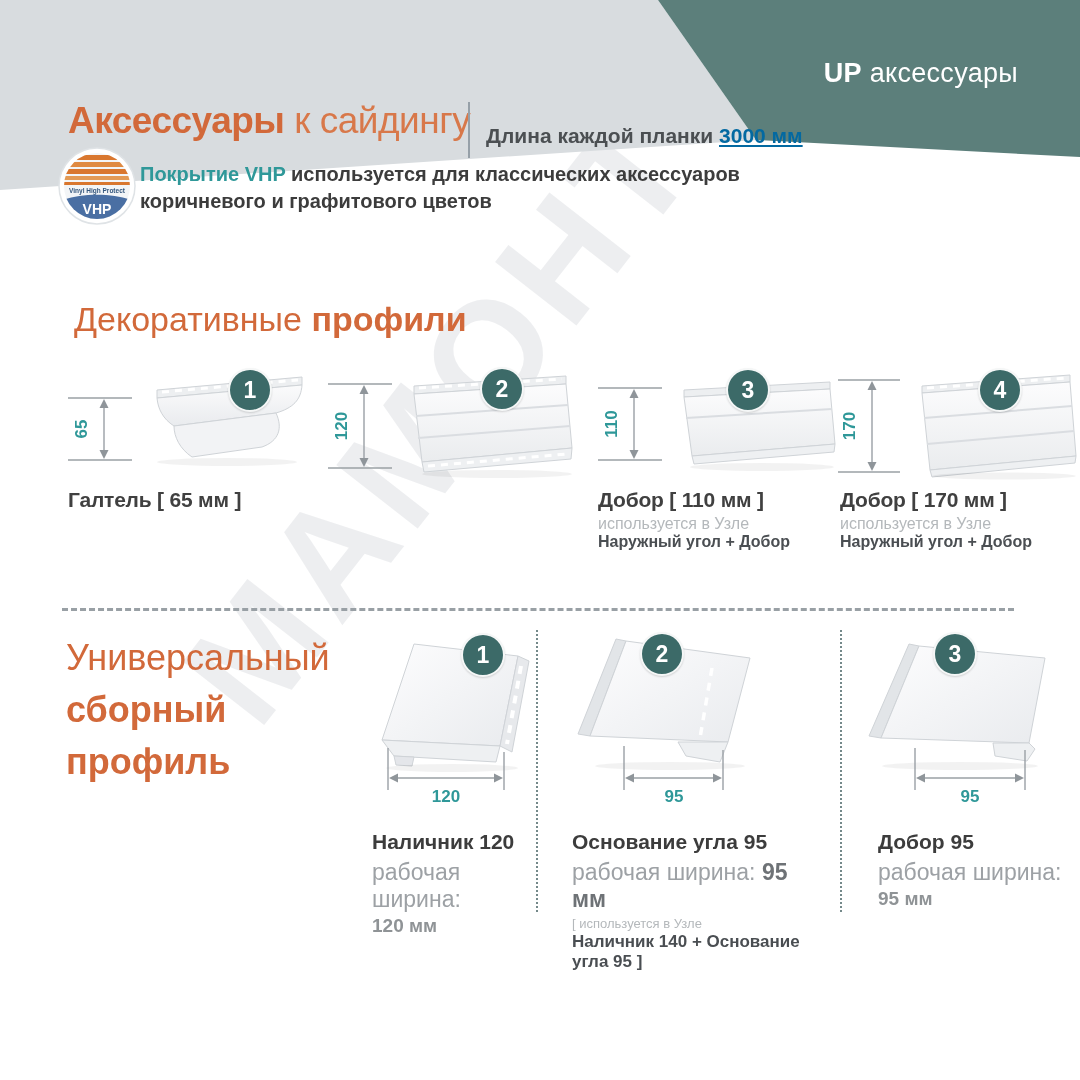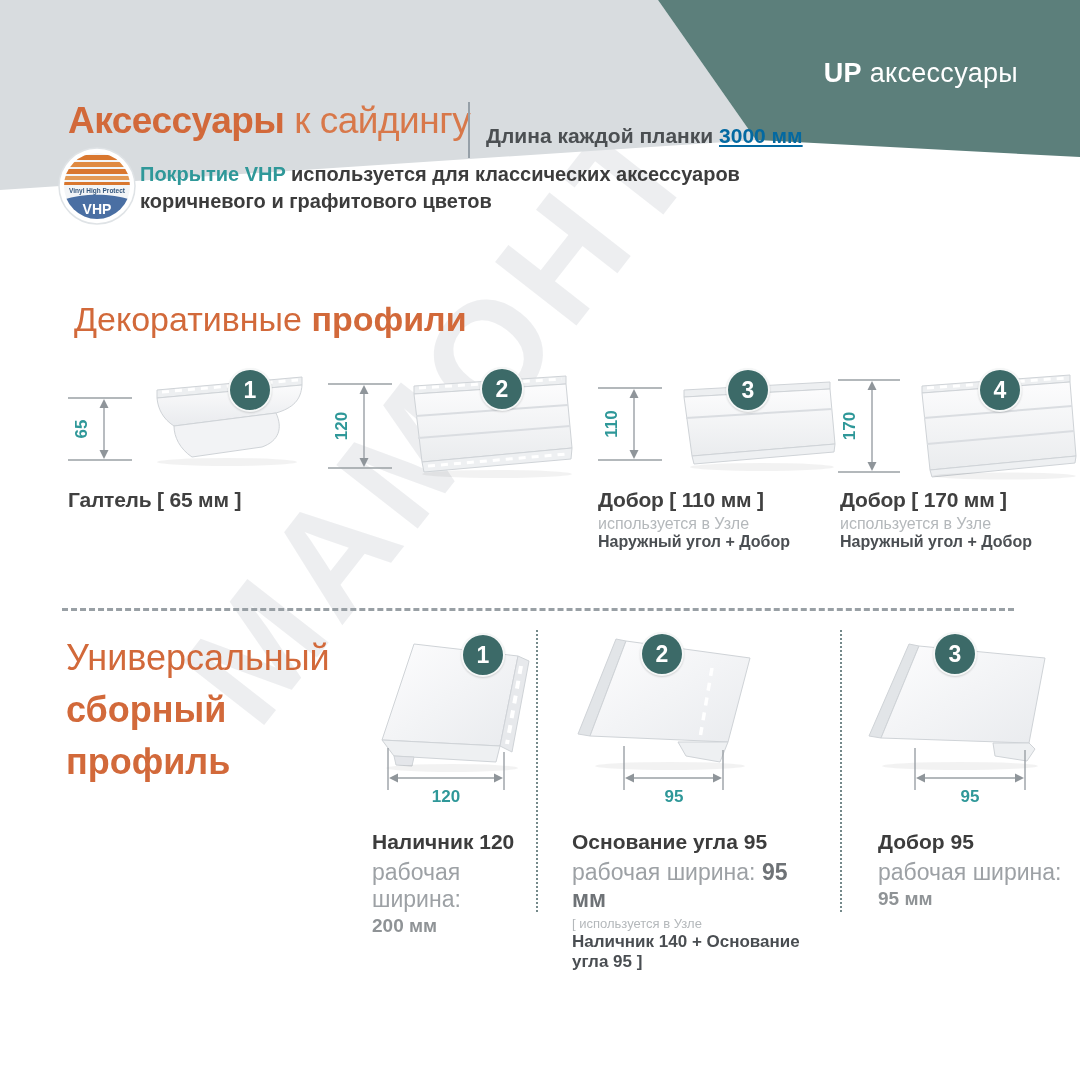--- a/index.html
+++ b/index.html
@@ -281,21 +281,21 @@
       <line x1="36" y1="120" x2="36" y2="162" class="measure"></line>
       <line x1="152" y1="124" x2="152" y2="162" class="measure"></line>
       <line x1="43" y1="150" x2="145" y2="150" class="measure"></line>
       <polygon points="37,150 46,145.5 46,154.5" class="measure-arrow"></polygon>
       <polygon points="151,150 142,145.5 142,154.5" class="measure-arrow"></polygon>
       <text class="dim-num" x="94" y="174" text-anchor="middle">120</text>
     </svg>
     <div class="blabel">
       <div class="bname">Наличник 120</div>
       <div class="bline2">рабочая ширина:</div>
-      <div class="bline3">200 мм</div>
+      <div class="bline3">120 мм</div>
     </div>
   </div>
 
   <div class="bcard c2">
     <div class="badge">2</div>
     <svg class="illus" width="258" height="178" viewBox="0 0 258 178">
       <defs>
           <linearGradient id="g6" x1="0" y1="0" x2="1" y2="1">
         <stop offset="0" stop-color="#fdfdfe"></stop>
             <stop offset="1" stop-color="#e9ebee"></stop>

